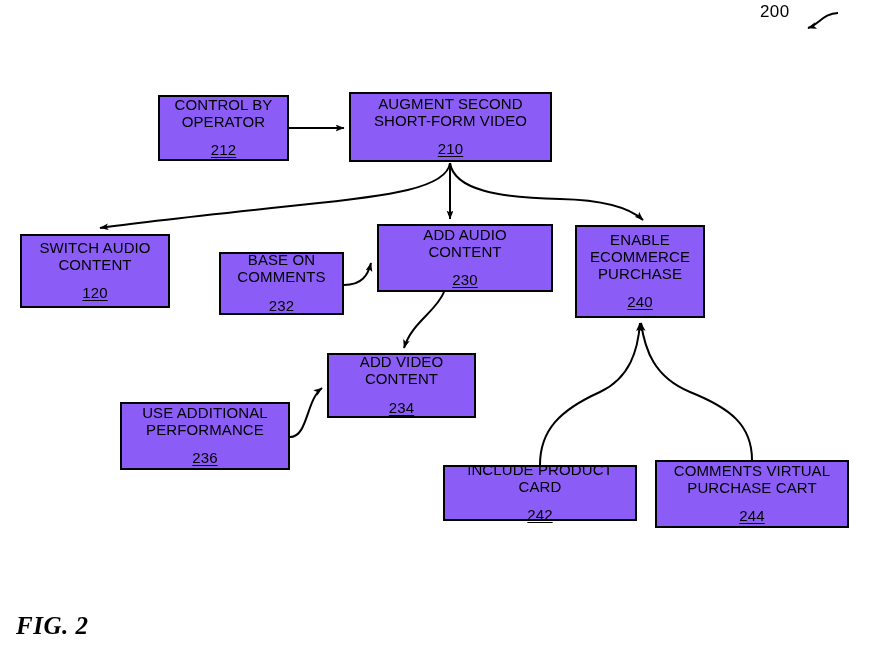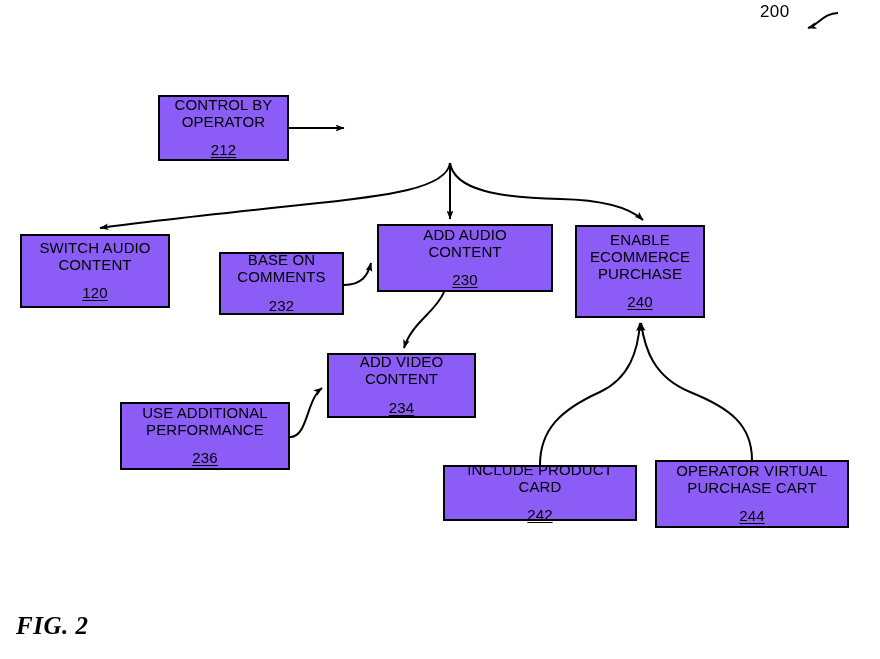--- a/index.html
+++ b/index.html
@@ -116,20 +116,25 @@
   </svg>
 
   <div id="fig-number-label">200</div>
 
   <div class="node" style="left: 158px; top: 95px; width: 131px; height: 66px;">
     <span class="label">CONTROL BY
 OPERATOR</span>
     <span class="ref">212</span>
   </div>
 
+  <div class="node" style="left: 349px; top: 92px; width: 203px; height: 70px;">
+    <span class="label">AUGMENT SECOND
+SHORT-FORM VIDEO</span>
+    <span class="ref">210</span>
+  </div>
 
   <div class="node" style="left: 20px; top: 234px; width: 150px; height: 74px;">
     <span class="label">SWITCH AUDIO
 CONTENT</span>
     <span class="ref">120</span>
   </div>
 
   <div class="node" style="left: 219px; top: 252px; width: 125px; height: 63px;">
     <span class="label">BASE ON
 COMMENTS</span>
@@ -161,20 +166,20 @@
     <span class="ref">236</span>
   </div>
 
   <div class="node" style="left: 443px; top: 465px; width: 194px; height: 56px;">
     <span class="label">INCLUDE PRODUCT
 CARD</span>
     <span class="ref">242</span>
   </div>
 
   <div class="node" style="left: 655px; top: 460px; width: 194px; height: 68px;">
-    <span class="label">OPERATOR VIRTUAL
+    <span class="label">COMMENTS VIRTUAL
 PURCHASE CART</span>
     <span class="ref">244</span>
   </div>
 
   <div id="fig-caption">FIG. 2</div>
 
 </div>
 
 </body></html>

